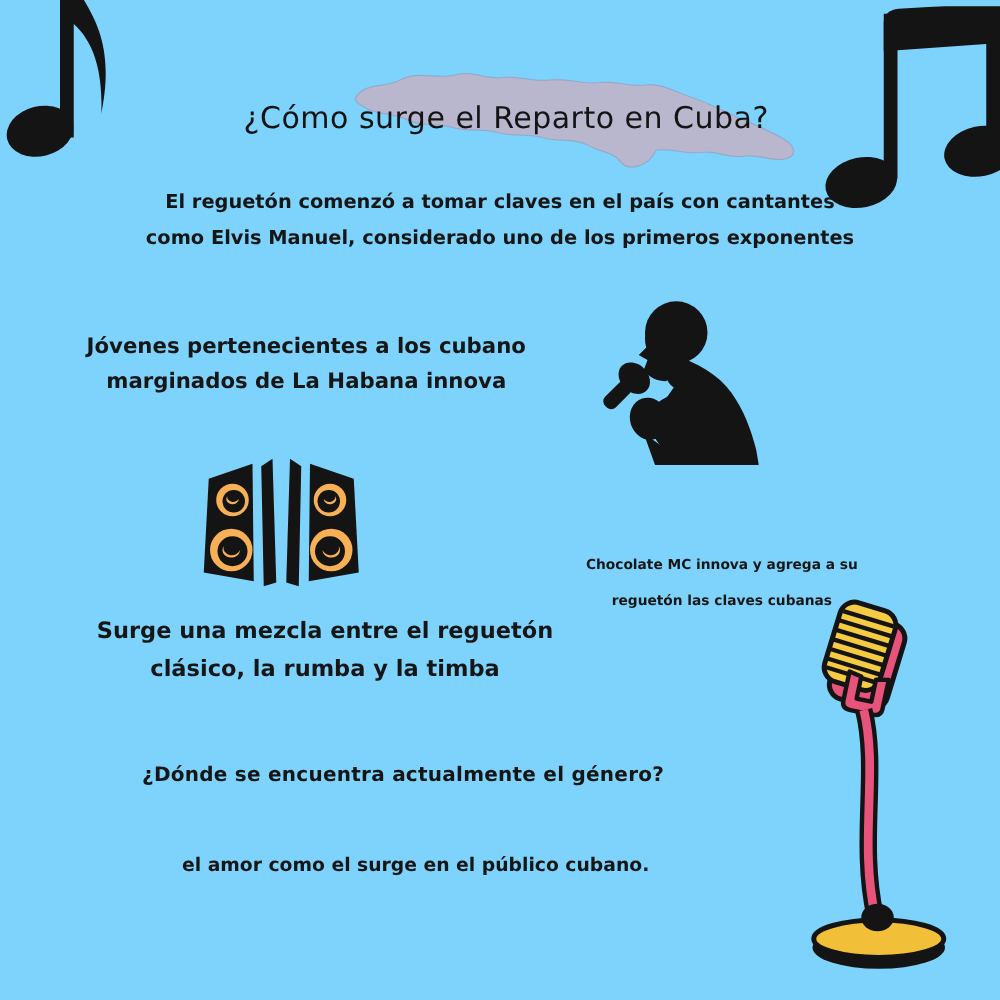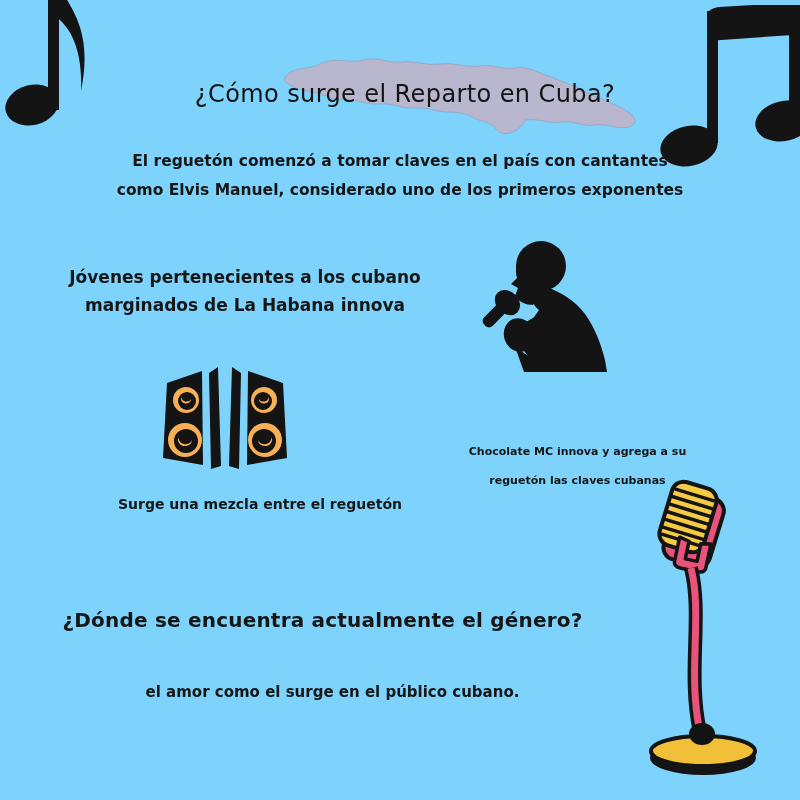--- a/index.html
+++ b/index.html
@@ -9,22 +9,22 @@
     font-family:"DejaVu Sans","Liberation Sans",sans-serif;
     color:#141414;
   }
   .abs{position:absolute;}
   .txt{display:flex;flex-direction:column;align-items:center;font-weight:bold;color:#161616;}
   .txt .ln{display:block;white-space:nowrap;}
   .title{font-size:24px;line-height:30px;letter-spacing:.4px;text-align:center;z-index:3;}
   .intro{left:90px;top:147px;width:620px;font-size:15.5px;line-height:28.5px;}
   .jovenes{left:40px;top:264px;width:410px;font-size:17px;line-height:27.5px;}
   .chocolate{left:385px;top:393px;width:385px;font-size:11px;line-height:29px;margin-top:44px;}
-  .surge{left:55px;top:489px;width:410px;font-size:14px;line-height:31px;}
-  .donde{left:40px;top:607px;width:565px;font-size:20px;line-height:26px;}
+  .surge{left:55px;top:489px;width:410px;font-size:18px;line-height:31px;}
+  .donde{left:40px;top:607px;width:565px;font-size:16px;line-height:26px;}
   .cada{left:120px;top:679px;width:425px;font-size:15px;line-height:27px;}
   .donde .ln{letter-spacing:.2px;}
   svg{display:block;}
 </style>
 </head>
 <body>
 
 <div id="canvas">
 
   <div class="abs" style="left:2px;top:-8px;width:94px;height:145px;">
@@ -119,20 +119,21 @@
     </svg>
   </div>
 
   <div class="abs txt chocolate">
     <span class="ln">Chocolate MC innova y agrega a su</span>
     <span class="ln">reguetón las claves cubanas</span>
   </div>
 
   <div class="abs txt surge">
     <span class="ln">Surge una mezcla entre el reguetón</span>
+    <span class="ln">clásico, la rumba y la timba</span>
   </div>
 
   <div class="abs txt donde">
     <span class="ln">¿Dónde se encuentra actualmente el género?</span>
   </div>
 
   <div class="abs txt cada">
     <span class="ln">el amor como el surge en el público cubano.</span>
   </div>
 

